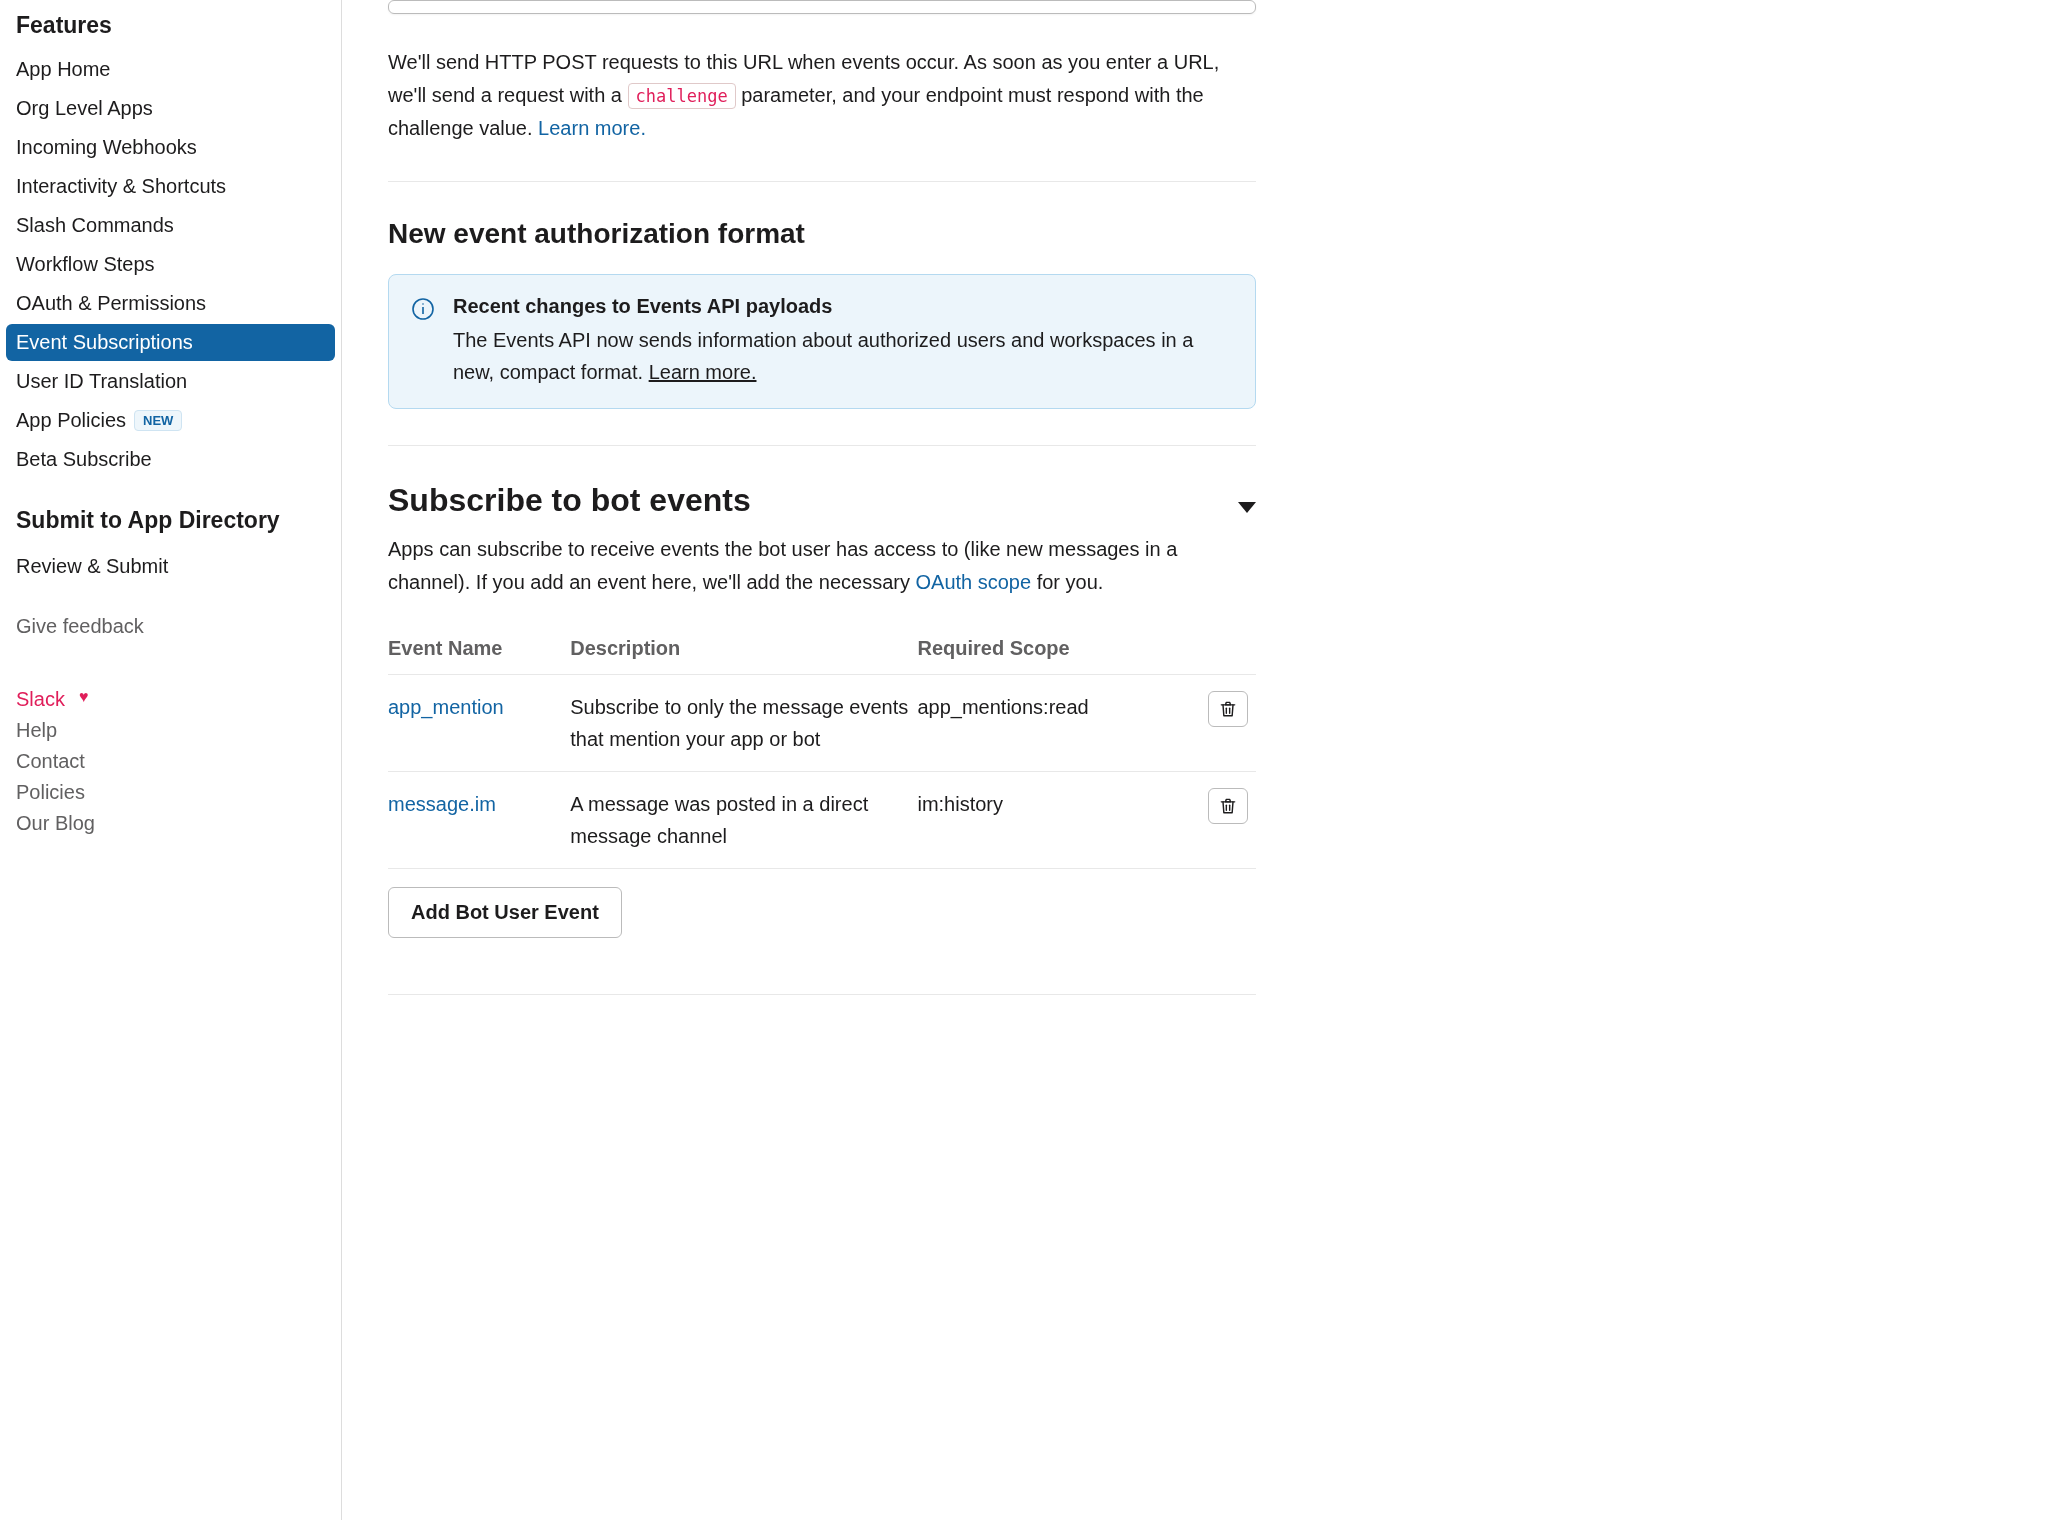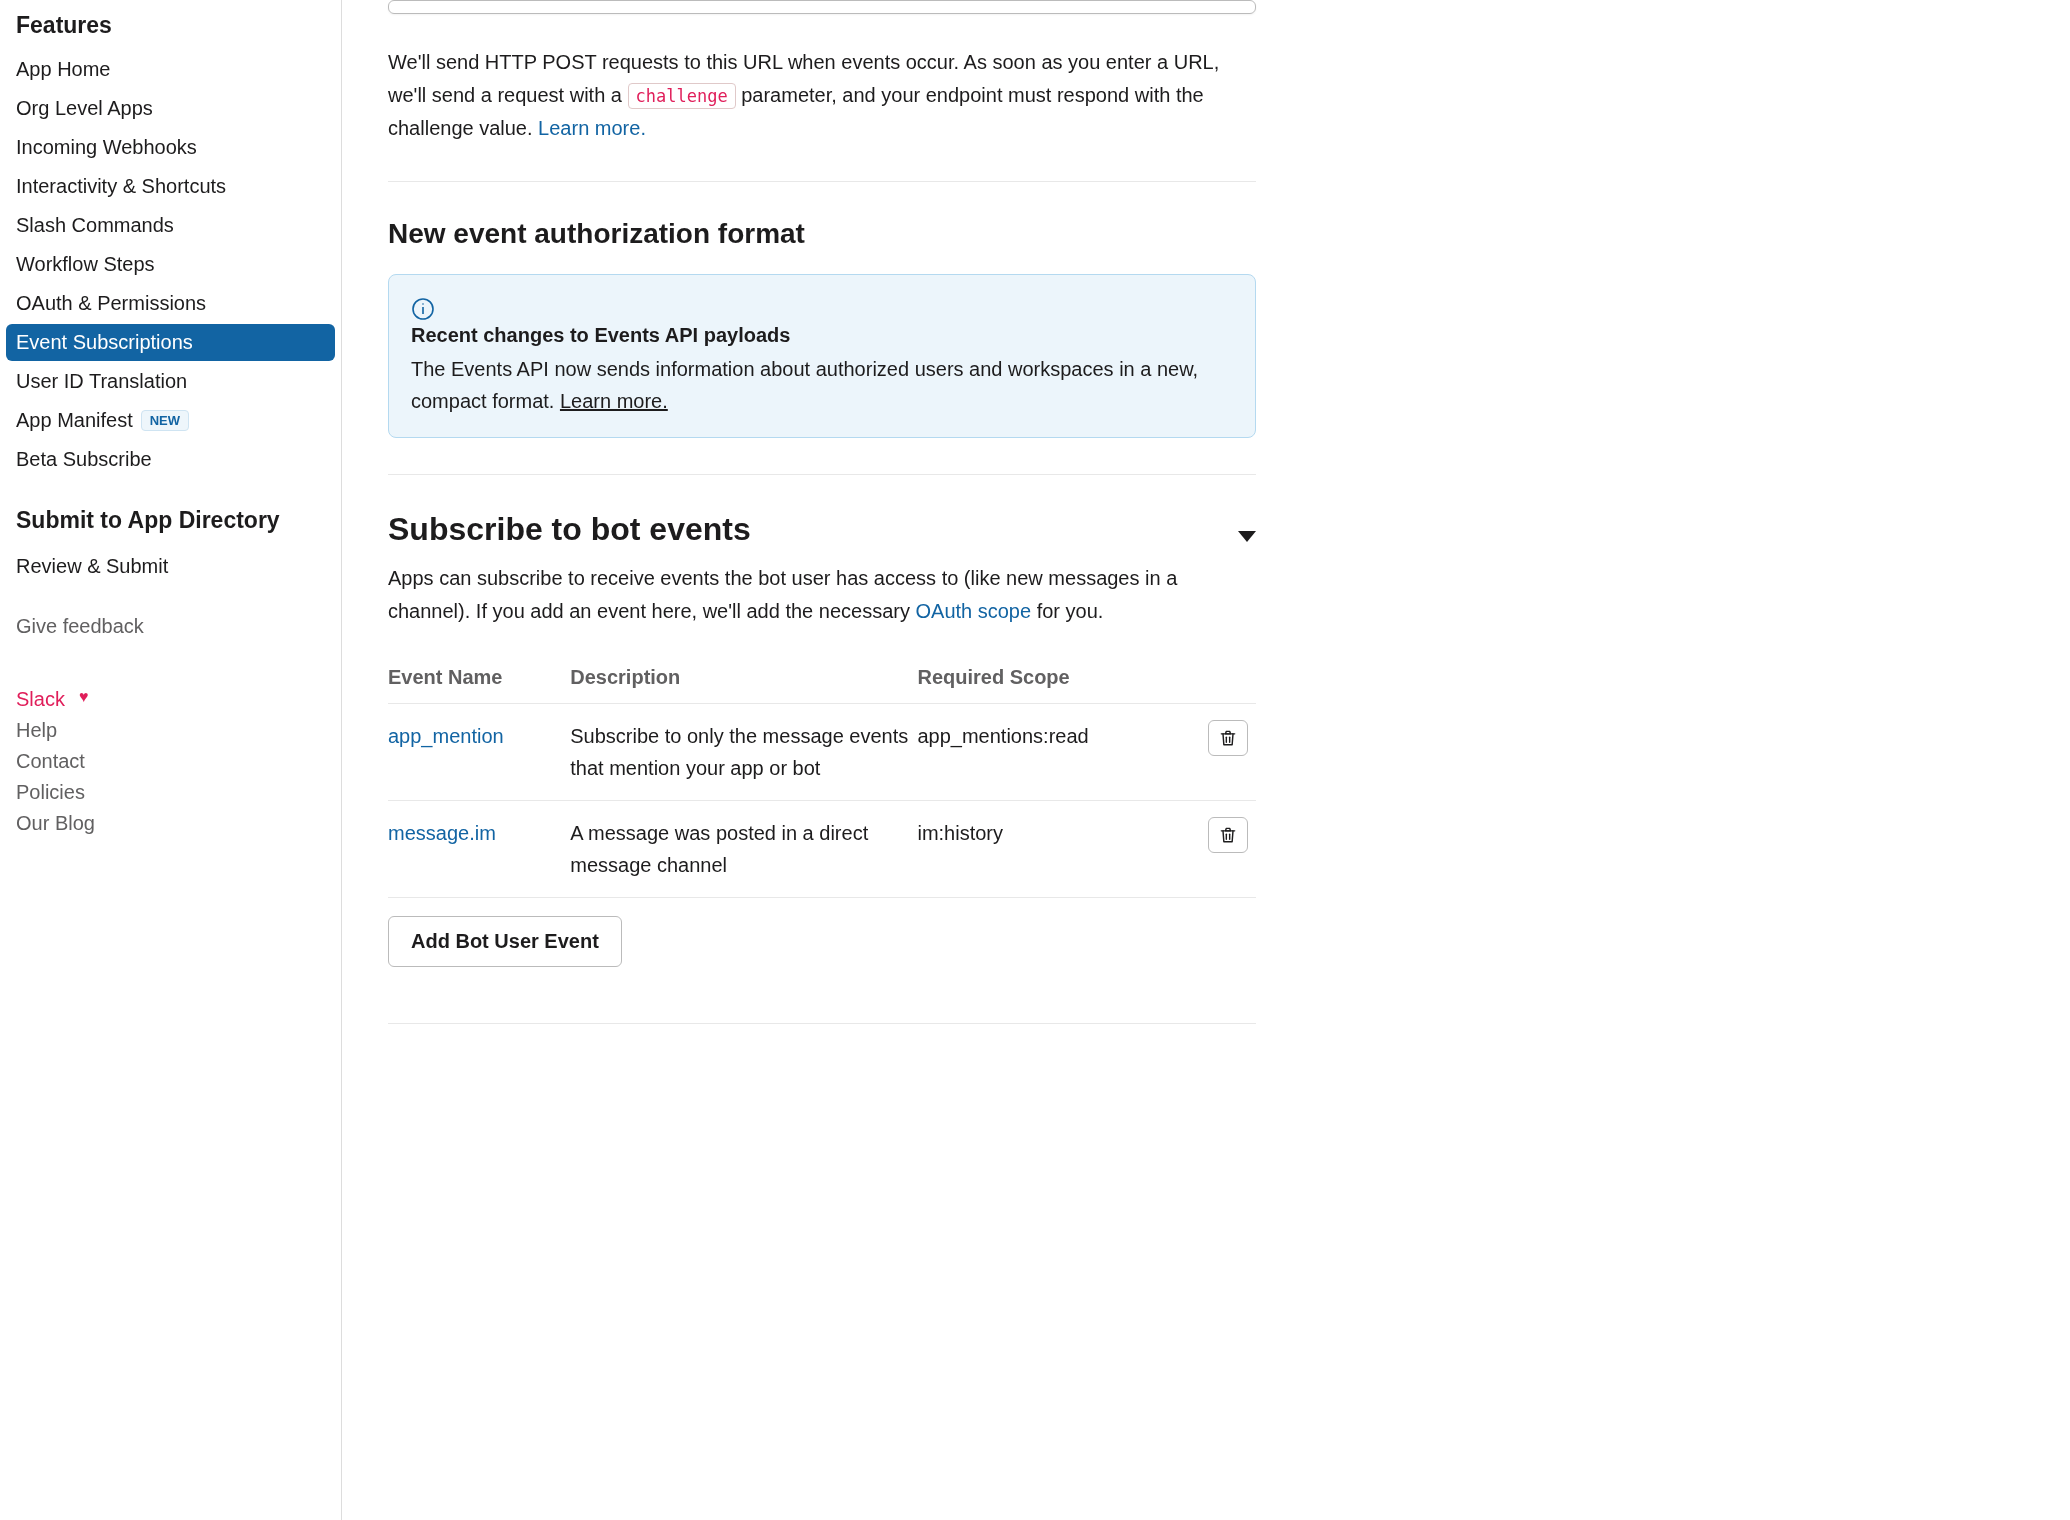--- a/index.html
+++ b/index.html
@@ -127,22 +127,21 @@
       display: flex;
       justify-content: space-between;
       align-items: center;
     }
     .info-box {
       background: #ecf5fb;
       border: 1px solid #b4d9f0;
       border-radius: 8px;
       padding: 20px 22px;
       display: flex;
-      gap: 3px;
-      flex-direction: column;
+      gap: 18px;
     }
     .info-icon {
       width: 24px;
       height: 24px;
       flex-shrink: 0;
       margin-top: 2px;
     }
     .info-title {
       font-size: 20px;
       font-weight: 700;
@@ -241,21 +240,21 @@
   <div class="sidebar-item">
       <span>OAuth &amp; Permissions</span>
     </div>
   <div class="sidebar-item active">
       <span>Event Subscriptions</span>
     </div>
   <div class="sidebar-item">
       <span>User ID Translation</span>
     </div>
   <div class="sidebar-item">
-    <span>App Manifest</span>
+    <span>App Policies</span>
     <span class="new-badge">NEW</span>
   </div>
   <div class="sidebar-item">
       <span>Beta Subscribe</span>
     </div>
 
   <div class="sidebar-heading" style="margin-top:16px; line-height:1.3;">Submit to App Directory</div>
   <div class="sidebar-item">
       <span>Review &amp; Submit</span>
     </div>

